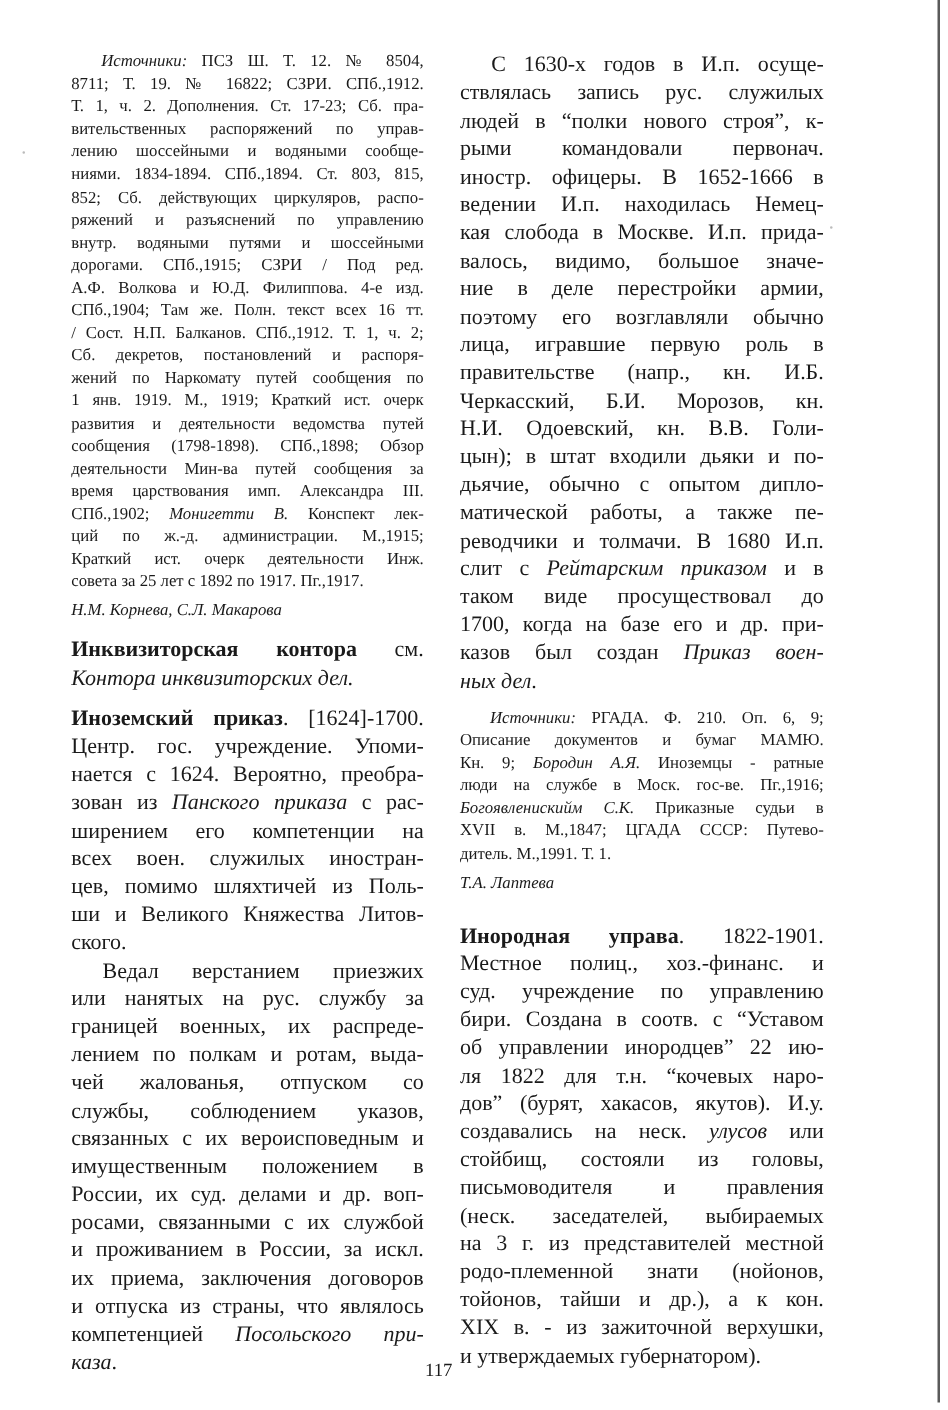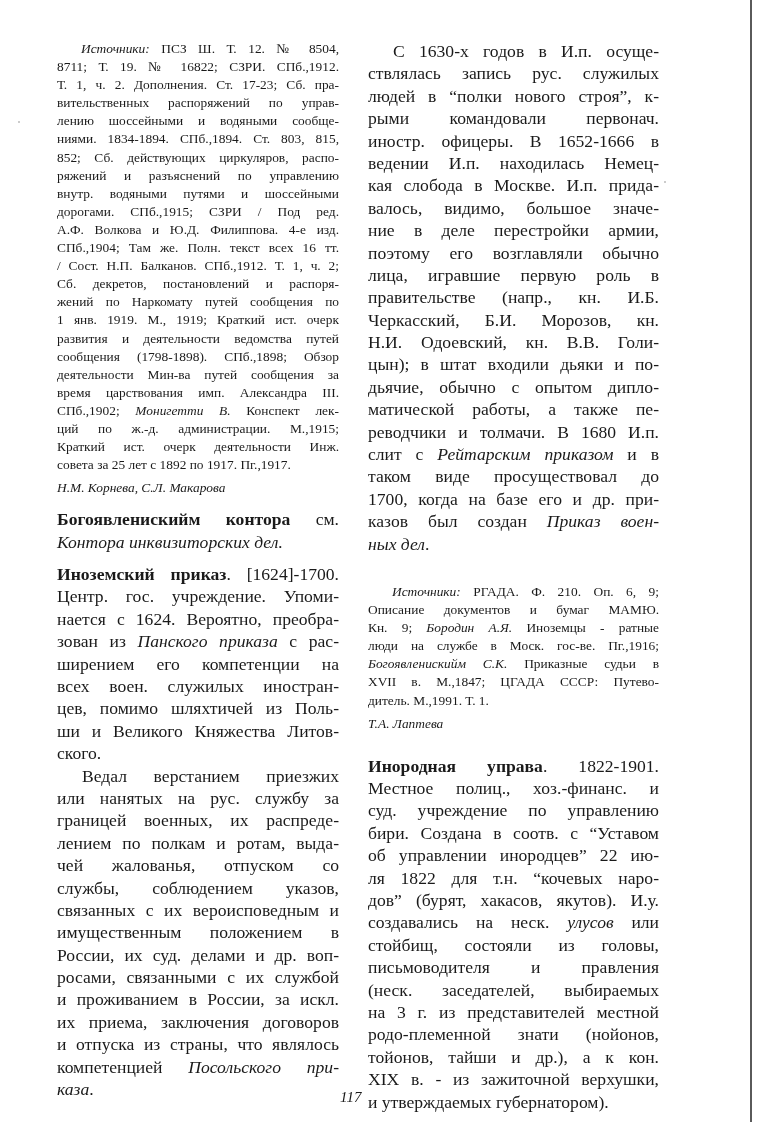--- a/index.html
+++ b/index.html
@@ -12,21 +12,21 @@
   #col-right { left: 368px; top: 40px; width: 291px; }
   .line { display: block; white-space: nowrap; text-align: justify; text-align-last: justify; }
   .line.last { text-align-last: left; }
   .src .line { font-size: 13.4px; line-height: 18.1px; height: 18.1px; }
   .body .line { font-size: 17.6px; line-height: 22.4px; height: 22.4px; }
   .indent { padding-left: 25px; }
   .src .indent { padding-left: 24px; }
   .sig { font-size: 13.4px; line-height: 18px; font-style: italic; }
   i, .it { font-style: italic; font-family: Liberation Serif, serif; }
   b { font-weight: bold; }
-  #page-number { position: absolute; left: 340px; top: 1089px; font-size: 15px; font-style: italic; }
+  #page-number { position: absolute; left: 340px; top: 1089px; font-size: 15px; }
   #scan-line { position: absolute; left: 750px; top: 0; width: 1.5px; height: 1122px; background: #5a5a5a; }
   .speck { position: absolute; width: 2px; height: 2px; background: #bbb; border-radius: 1px; }
 </style>
 </head>
 <body>
 
 <div id="col-left" class="col">
   <div class="src" id="src-left">
       <span class="line indent"><i>Источники: </i>ПСЗ Ш. Т. 12. № 8504,</span>
       <span class="line">8711; Т. 19. № 16822; СЗРИ. СПб.,1912.</span>
@@ -50,21 +50,21 @@
       <span class="line">время царствования имп. Александра III.</span>
       <span class="line">СПб.,1902; <i>Монигетти В.</i> Конспект лек-</span>
       <span class="line">ций по ж.-д. администрации. М.,1915;</span>
       <span class="line">Краткий ист. очерк деятельности Инж.</span>
       <span class="line last">совета за 25 лет с 1892 по 1917. Пг.,1917.</span>
     </div>
   <div class="sig" style="margin-top:5px;">Н.М. Корнева, С.Л. Макарова</div>
 
   <div class="body" style="margin-top:11px;">
     <span class="line">
-      <b>Богоявленискийм контора</b>
+      <b>Инквизиторская контора</b>
       <span>см.</span>
     </span>
     <span class="line last"><i>Контора инквизиторских дел.</i></span>
   </div>
 
   <div class="body" style="margin-top:10px;">
     <span class="line"><b>Иноземский приказ</b><span>. [1624]-1700.</span></span>
     <div id="inozemsky-lines">
         <span class="line">Центр. гос. учреждение. Упоми-</span>
         <span class="line">нается с 1624. Вероятно, преобра-</span>
@@ -114,21 +114,21 @@
       <span class="line">цын); в штат входили дьяки и по-</span>
       <span class="line">дьячие, обычно с опытом дипло-</span>
       <span class="line">матической работы, а также пе-</span>
       <span class="line">реводчики и толмачи. В 1680 И.п.</span>
       <span class="line">слит с <i>Рейтарским приказом</i> и в</span>
       <span class="line">таком виде просуществовал до</span>
       <span class="line">1700, когда на базе его и др. при-</span>
       <span class="line">казов был создан <i>Приказ воен-</i></span>
       <span class="line last"><i>ных дел</i>.</span>
     </div>
-  <div class="src" id="src-right" style="margin-top:28px;">
+  <div class="src" id="src-right" style="margin-top:10px;">
       <span class="line indent"><i>Источники: </i>РГАДА. Ф. 210. Оп. 6, 9;</span>
       <span class="line">Описание документов и бумаг МАМЮ.</span>
       <span class="line">Кн. 9; <i>Бородин А.Я.</i> Иноземцы - ратные</span>
       <span class="line">люди на службе в Моск. гос-ве. Пг.,1916;</span>
       <span class="line"><i>Богоявленискийм С.К.</i> Приказные судьи в</span>
       <span class="line">XVII в. М.,1847; ЦГАДА СССР: Путево-</span>
       <span class="line last">дитель. М.,1991. Т. 1.</span>
     </div>
   <div class="sig" style="margin-top:5px;">Т.А. Лаптева</div>
 

